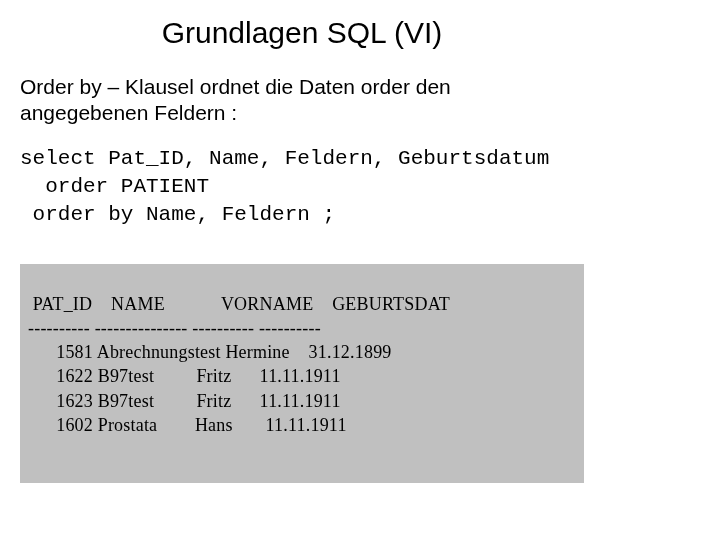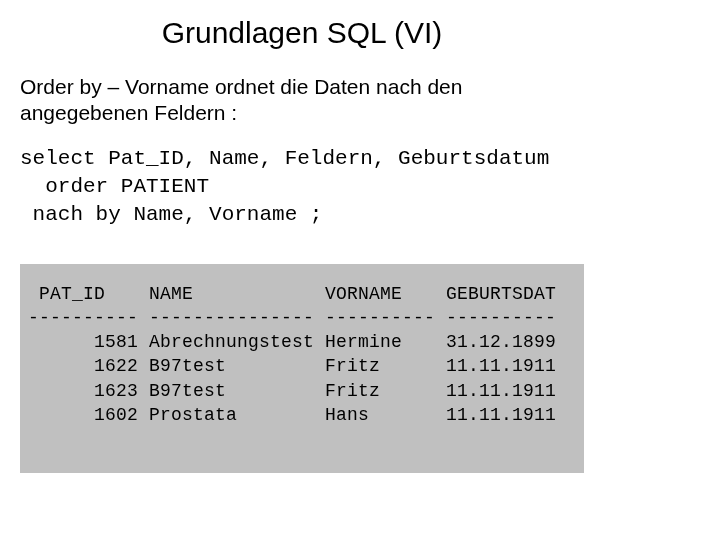--- a/index.html
+++ b/index.html
@@ -30,40 +30,40 @@
   }
   .sql {
     font-family: "Courier New", Courier, monospace;
     font-size: 21px;
     line-height: 1.35;
     white-space: pre;
     margin: 0 0 34px 0;
   }
   .output-box {
     background: #c0c0c0;
-    padding: 18px 8px 46px 8px;
-    font-family: Liberation Mono, monospace;
+    padding: 28px 8px 46px 8px;
+    font-family: Liberation Serif, serif;
     font-size: 18px;
     line-height: 1.35;
     white-space: pre;
     letter-spacing: 0.2px;
   }
 </style>
 </head>
 <body>
 
 <div class="slide">
 
   <h1 class="title">Grundlagen SQL (VI)</h1>
 
-  <p class="subtitle">Order by – Vorname ordnet die Daten nach den angegebenen Feldern :</p>
+  <p class="subtitle">Order by – Klausel ordnet die Daten order den angegebenen Feldern :</p>
 
   <div class="sql"><span>select Pat_ID, Name, Feldern, Geburtsdatum</span>
 <span>  order PATIENT</span>
-<span> nach by Name, Vorname ;</span></div>
+<span> order by Name, Feldern ;</span></div>
 
   <div class="output-box"><span> PAT_ID    NAME            VORNAME    GEBURTSDAT</span>
 <span>---------- --------------- ---------- ----------</span>
 <span>      1581 Abrechnungstest Hermine    31.12.1899</span>
 <span>      1622 B97test         Fritz      11.11.1911</span>
 <span>      1623 B97test         Fritz      11.11.1911</span>
 <span>      1602 Prostata        Hans       11.11.1911</span></div>
 
 </div>
 

